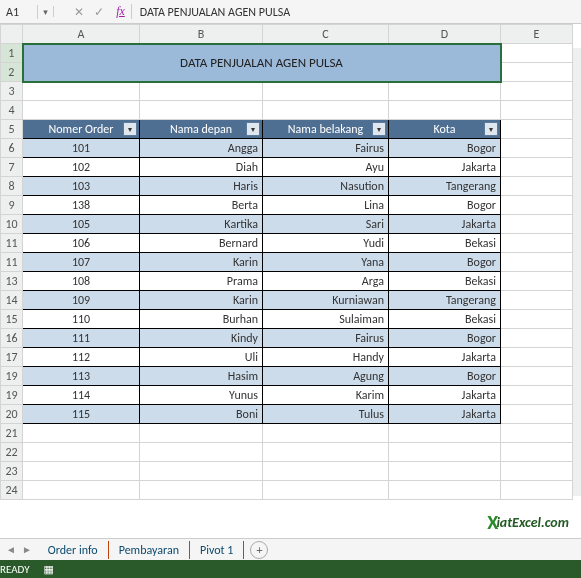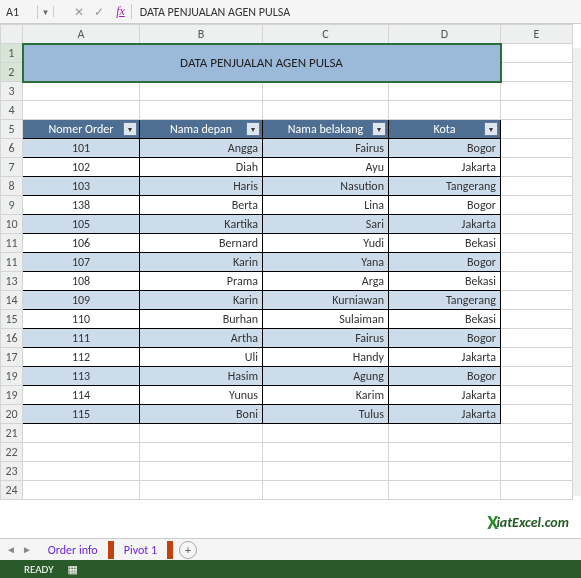--- a/index.html
+++ b/index.html
@@ -31,26 +31,26 @@
   .filter-btn { position: absolute; right: 2px; top: 2px; width: 14px; height: 14px; background: #dfe6ee; border: 1px solid #5a7aa0; font-size: 8px; line-height: 12px; text-align: center; color: #333; }
 
   .d-cell { border: 1px solid #000 !important; padding: 0 4px !important; text-align: right; }
   .d-cell.center { text-align: center; margin-top: 20px; }
   .row-odd .d-cell { background: #cddceb !important; }
   .row-even .d-cell { background: #fff !important; }
 
   
   .sheet-tabs { position: absolute; bottom: 18px; left: 0; right: 0; height: 22px; background: #f5f5f5; border-top: 1px solid #ccc; display: flex; align-items: center; }
   .nav-arrows { display: flex; padding: 0 6px; gap: 6px; color: #888; font-size: 10px; }
-  .tab { padding: 2px 10px; border-right: 6px solid #c2410c; color: #6d28d9; font-size: 12px; }
+  .tab { padding: 2px 10px; border-right: 1px solid #c2410c; color: #0c4a6e; font-size: 12px; }
   .tab.active { border: 2px solid #c33; border-radius: 12px; color: #2a8a2a; font-weight: bold; }
   .add-sheet { width: 18px; height: 18px; border: 1px solid #aaa; border-radius: 50%; text-align: center; line-height: 16px; margin-left: 6px; color: #666; font-size: 12px; }
 
   
-  .status-bar { position: absolute; bottom: 0; left: 0; right: 0; height: 18px; background: #2a5a2a; color: #fff; font-size: 11px; display: flex; align-items: center; padding: 0 24px; gap: 14px; }
+  .status-bar { position: absolute; bottom: 0; left: 0; right: 0; height: 18px; background: #2a5a2a; color: #fff; font-size: 11px; display: flex; align-items: center; padding: 0 0; gap: 14px; }
 
   
   .brand { position: absolute; right: 12px; bottom: 44px; font-weight: bold; font-style: italic; color: #245a24; font-size: 14px; display: flex; align-items: center; }
   .brand-x { font-size: 20px; color: #2a8a2a; font-weight: bold; font-style: normal; margin-right: -2px; }
 
   .scroll-right { position: absolute; right: 0; top: 24px; width: 8px; bottom: 40px; background: #eef0ef; }
 </style>
 </head>
 <body>
 
@@ -198,21 +198,21 @@
           <th class="row-hdr">15</th>
           <td class="d-cell center">110</td>
           <td class="d-cell">Burhan</td>
           <td class="d-cell">Sulaiman</td>
           <td class="d-cell">Bekasi</td>
           <td></td>
         </tr>
         <tr class="row-odd">
           <th class="row-hdr">16</th>
           <td class="d-cell center">111</td>
-          <td class="d-cell">Artha</td>
+          <td class="d-cell">Kindy</td>
           <td class="d-cell">Fairus</td>
           <td class="d-cell">Bogor</td>
           <td></td>
         </tr>
         <tr class="row-even">
           <th class="row-hdr">17</th>
           <td class="d-cell center">112</td>
           <td class="d-cell">Uli</td>
           <td class="d-cell">Handy</td>
           <td class="d-cell">Jakarta</td>
@@ -286,20 +286,21 @@
   <span class="brand-x">X</span>
     <span>iatExcel.com</span>
 </div>
 
 <div class="sheet-tabs">
   <div class="nav-arrows">
     <span>◄</span>
     <span>►</span>
   </div>
   <div class="tab">Order info</div>
+  <div class="tab">Pembayaran</div>
   <div class="tab">Pivot 1</div>
   <div class="add-sheet">+</div>
 </div>
 
 <div class="status-bar">
   <span>READY</span>
   <span>▦</span>
 </div>
 
 </body></html>

